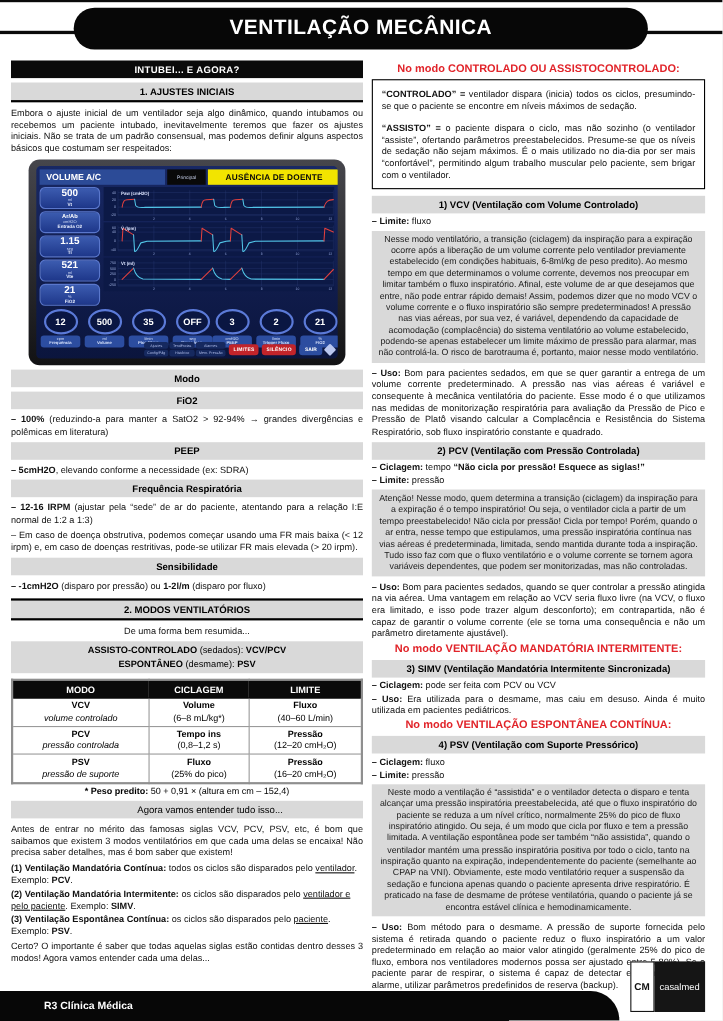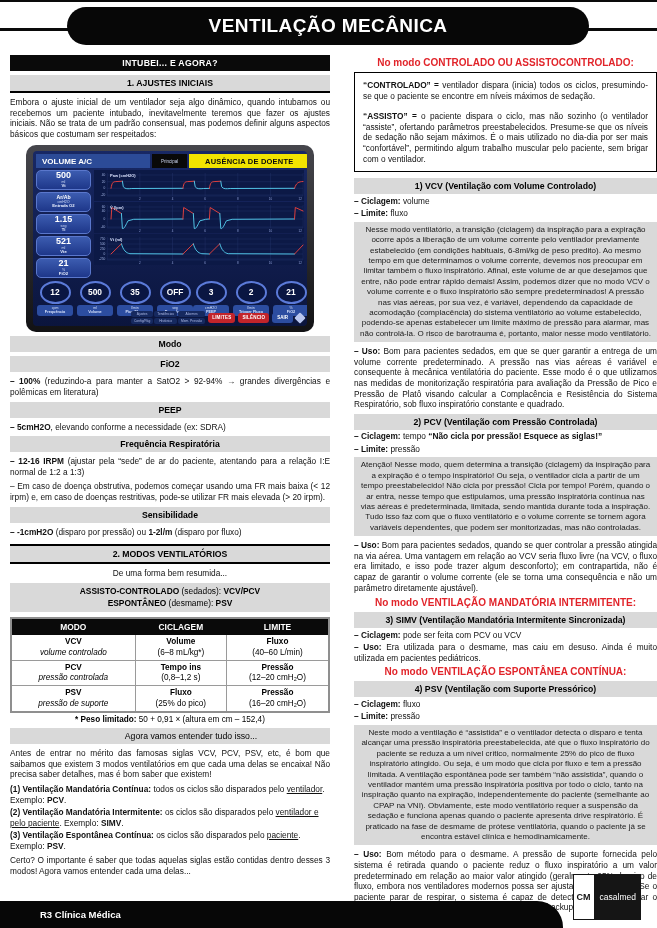--- a/index.html
+++ b/index.html
@@ -3,21 +3,21 @@
 <meta charset="utf-8">
 <style>
   html,body{margin:0;padding:0;background:#e8e8e8;}
   body{font-family:"Liberation Sans", sans-serif;}
   .page{position:relative;width:657px;height:928px;background:#fff;overflow:hidden;margin:0 auto;}
   .top-edge{position:absolute;top:0;left:0;right:0;height:2px;background:#0a0a0a;}
   .hdr{position:relative;height:50px;}
   .hdr-line{position:absolute;top:28px;left:0;right:0;height:3px;background:#0a0a0a;}
   .banner{position:absolute;top:7px;left:67px;width:522px;height:38px;background:#070707;border-radius:19px;
     display:flex;align-items:center;justify-content:center;color:#fff;font-weight:bold;font-size:19px;letter-spacing:.4px;}
-  .cols{display:flex;gap:24px;padding:5px 10px 0;}
+  .cols{display:flex;gap:8px;padding:5px 10px 0;}
   .col-left{width:320px;flex:0 0 320px;}
   .col-right{width:303px;flex:0 0 303px;}
   .bar{text-align:center;font-weight:bold;font-size:8.7px;padding:3px 2px;}
   .bar-black{background:#0a0a0a;color:#fff;letter-spacing:.3px;}
   .bar-gray{background:#d9d9d9;color:#000;margin-top:4px;}
   .bar-gray.bb{border-bottom:2.5px solid #000;}
   .sec2{border-top:2.5px solid #000;border-bottom:2.5px solid #000;margin-top:7px;}
   .body{font-size:8.3px;line-height:1.28;color:#111;margin:4px 0;}
   .just{text-align:justify;}
   .center{text-align:center;}
@@ -406,39 +406,38 @@
                 <span class="tmain">Fluxo</span>
                 <span class="tsub">(25% do pico)</span>
               </td>
             <td>
                 <span class="tmain">Pressão</span>
                 <span class="tsub">(16–20 cmH₂O)</span>
               </td>
           </tr>
         </tbody>
       </table>
-      <div class="tnote"><span class="b">* Peso limitado:</span><span> 50 + 0,91 × (altura em cm – 152,4)</span></div>
+      <div class="tnote"><span class="b">* Peso predito:</span><span> 50 + 0,91 × (altura em cm – 152,4)</span></div>
 
       <div class="bar bar-gray" style="font-weight:normal;padding-left:44px;">Agora vamos entender tudo isso...</div>
       <p class="body just">Antes de entrar no mérito das famosas siglas VCV, PCV, PSV, etc, é bom que saibamos que existem 3 modos ventilatórios em que cada uma delas se encaixa! Não precisa saber detalhes, mas é bom saber que existem!</p>
       <p class="bullet"><span class="b">(1) Ventilação Mandatória Contínua:</span><span> todos os ciclos são disparados pelo </span><span class="u">ventilador</span><span>. Exemplo: </span><span class="b">PCV</span><span>.</span></p>
       <p class="bullet"><span class="b">(2) Ventilação Mandatória Intermitente:</span><span> os ciclos são disparados pelo </span><span class="u">ventilador e pelo paciente</span><span>. Exemplo: </span><span class="b">SIMV</span><span>.</span></p>
       <p class="bullet"><span class="b">(3) Ventilação Espontânea Contínua:</span><span> os ciclos são disparados pelo </span><span class="u">paciente</span><span>. Exemplo: </span><span class="b">PSV</span><span>.</span></p>
       <p class="body just">Certo? O importante é saber que todas aquelas siglas estão contidas dentro desses 3 modos! Agora vamos entender cada uma delas...</p>
     </section>
 
     <section class="col-right">
       <div class="red-head" style="margin-top:2px;">No modo CONTROLADO OU ASSISTOCONTROLADO:</div>
       <div class="box1">
         <p class="body just"><span class="b">“CONTROLADO” = </span><span>ventilador dispara (inicia) todos os ciclos, presumindo-se que o paciente se encontre em níveis máximos de sedação.</span></p>
         <p class="body just"><span class="b">“ASSISTO” = </span><span>o paciente dispara o ciclo, mas não sozinho (o ventilador “assiste”, ofertando parâmetros preestabelecidos. Presume-se que os níveis de sedação não sejam máximos. É o mais utilizado no dia-dia por ser mais “confortável”, permitindo algum trabalho muscular pelo paciente, sem brigar com o ventilador.</span></p>
       </div>
 
       <div class="bar bar-gray">1) VCV (Ventilação com Volume Controlado)</div>
-      <p class="bullet"><span class="b">– Ciclagem:</span><span> volume</span></p>
       <p class="bullet"><span class="b">– Limite:</span><span> fluxo</span></p>
       <div class="note-box">Nesse modo ventilatório, a transição (ciclagem) da inspiração para a expiração ocorre após a liberação de um volume corrente pelo ventilador previamente estabelecido (em condições habituais, 6-8ml/kg de peso predito). Ao mesmo tempo em que determinamos o volume corrente, devemos nos preocupar em limitar também o fluxo inspiratório. Afinal, este volume de ar que desejamos que entre, não pode entrar rápido demais! Assim, podemos dizer que no modo VCV o volume corrente e o fluxo inspiratório são sempre predeterminados! A pressão nas vias aéreas, por sua vez, é variável, dependendo da capacidade de acomodação (complacência) do sistema ventilatório ao volume estabelecido, podendo-se apenas estabelecer um limite máximo de pressão para alarmar, mas não controlá-la. O risco de barotrauma é, portanto, maior nesse modo ventilatório.</div>
       <p class="body just"><span class="b">– Uso:</span><span> Bom para pacientes sedados, em que se quer garantir a entrega de um volume corrente predeterminado. A pressão nas vias aéreas é variável e consequente à mecânica ventilatória do paciente. Esse modo é o que utilizamos nas medidas de monitorização respiratória para avaliação da Pressão de Pico e Pressão de Platô visando calcular a Complacência e Resistência do Sistema Respiratório, sob fluxo inspiratório constante e quadrado.</span></p>
 
       <div class="bar bar-gray">2) PCV (Ventilação com Pressão Controlada)</div>
       <p class="bullet"><span class="b">– Ciclagem:</span><span> tempo </span><span class="b">“Não cicla por pressão! Esquece as siglas!”</span></p>
       <p class="bullet"><span class="b">– Limite:</span><span> pressão</span></p>
       <div class="note-box">Atenção! Nesse modo, quem determina a transição (ciclagem) da inspiração para a expiração é o tempo inspiratório! Ou seja, o ventilador cicla a partir de um tempo preestabelecido! Não cicla por pressão! Cicla por tempo! Porém, quando o ar entra, nesse tempo que estipulamos, uma pressão inspiratória contínua nas vias aéreas é predeterminada, limitada, sendo mantida durante toda a inspiração. Tudo isso faz com que o fluxo ventilatório e o volume corrente se tornem agora variáveis dependentes, que podem ser monitorizadas, mas não controladas.</div>
       <p class="body just"><span class="b">– Uso:</span><span> Bom para pacientes sedados, quando se quer controlar a pressão atingida na via aérea. Uma vantagem em relação ao VCV seria fluxo livre (na VCV, o fluxo era limitado, e isso pode trazer algum desconforto); em contrapartida, não é capaz de garantir o volume corrente (ele se torna uma consequência e não um parâmetro diretamente ajustável).</span></p>
 

